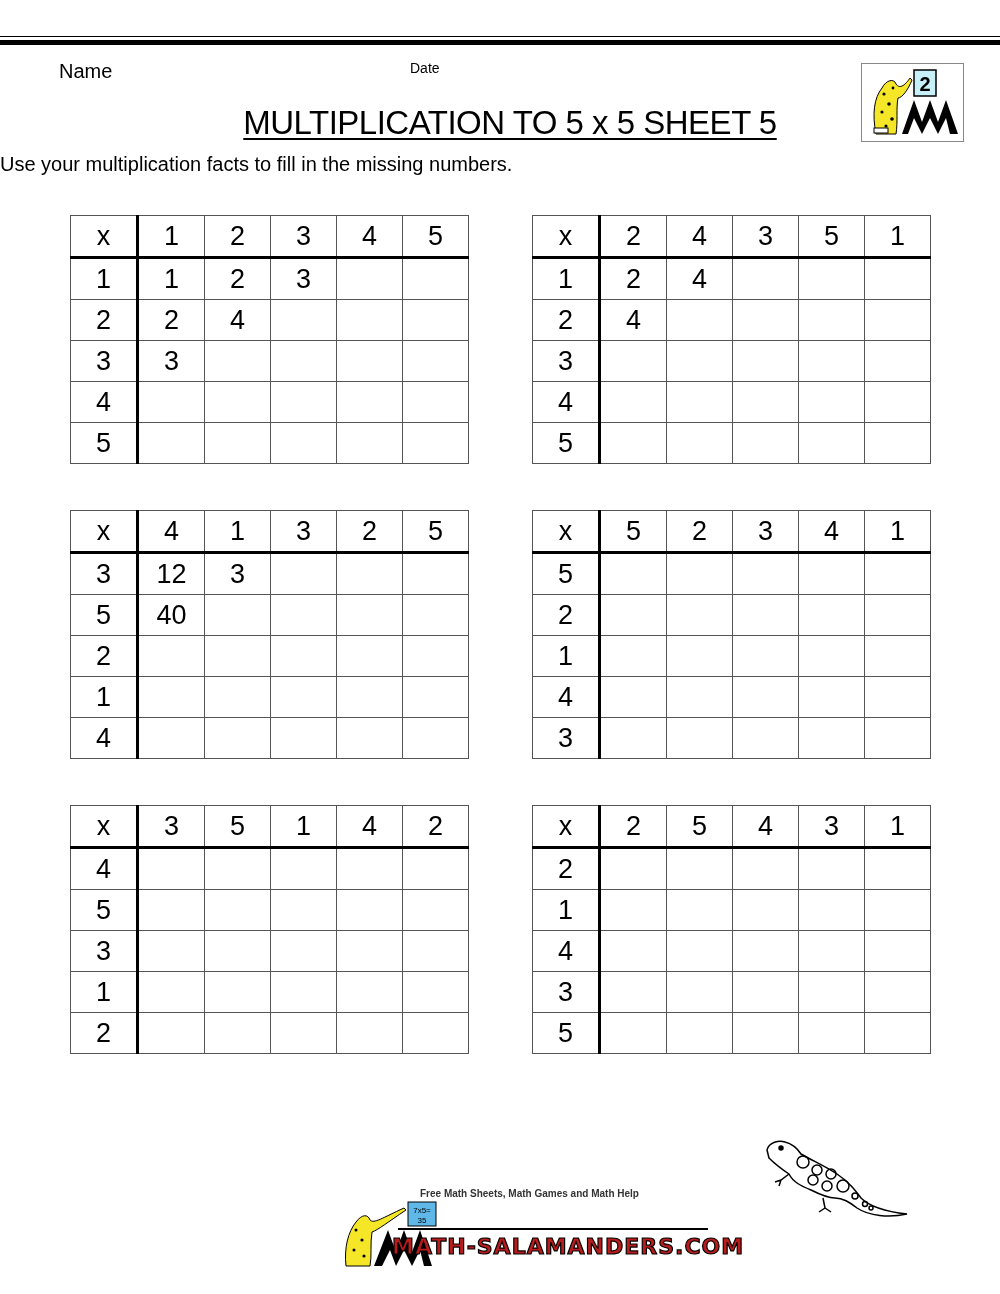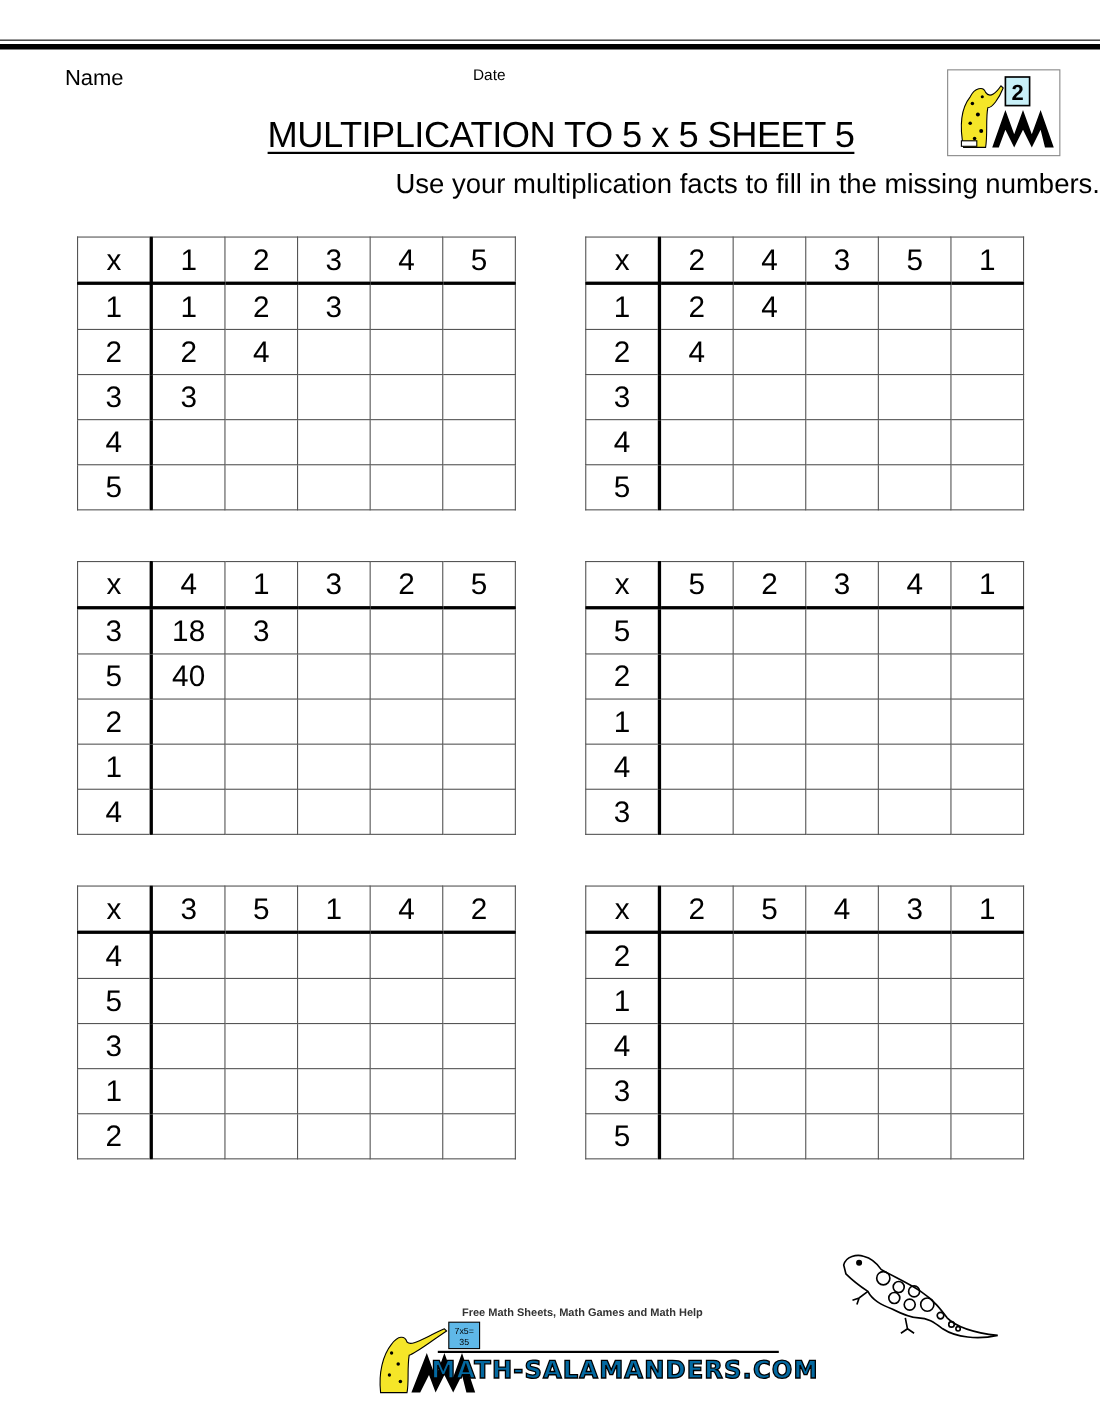--- a/index.html
+++ b/index.html
@@ -1,42 +1,42 @@
 <!DOCTYPE html>
 <html><head>
   <meta charset="utf-8">
   <style>
     html, body { margin: 0; padding: 0; background: #ffffff; }
     body { width: 1000px; height: 1294px; position: relative; overflow: hidden; font-family: "DejaVu Sans", sans-serif; color: #000; }
     .top-rule { position: absolute; left: 0; top: 40px; width: 1000px; height: 5px; background: #000; }
     .top-rule2 { position: absolute; left: 0; top: 36px; width: 1000px; height: 1px; background: #000; }
     .name-label { position: absolute; left: 59px; top: 60px; font-size: 20px; font-family: "Liberation Sans Narrow", "Liberation Sans", sans-serif; }
-    .date-label { position: absolute; left: 410px; top: 60px; font-size: 14px; font-family: "Liberation Sans", sans-serif; margin-left: 20px; }
+    .date-label { position: absolute; left: 410px; top: 60px; font-size: 14px; font-family: "Liberation Sans", sans-serif; }
     .title { position: absolute; left: 10px; width: 1000px; top: 104px; text-align: center; font-size: 33px; font-family: "Liberation Sans", sans-serif; letter-spacing: -0.5px; }
     .title span { text-decoration: underline; text-decoration-thickness: 2px; text-underline-offset: 4px; }
-    .subtitle { position: absolute; left: 0; width: 1000px; top: 153px; text-align: right; font-size: 25px; font-family: "Liberation Sans", sans-serif; }
+    .subtitle { position: absolute; left: 0; width: 1000px; top: 153px; text-align: left; font-size: 20px; font-family: "Liberation Sans", sans-serif; }
     .logo-box { position: absolute; left: 861px; top: 63px; width: 101px; height: 77px; border: 1px solid #888; background: #fff; }
     .logo-box svg { width: 100%; height: 100%; }
 
     .grid { position: absolute; border-collapse: collapse; table-layout: fixed; }
     .grid td { border: 1px solid #555; height: 40px; width: 65px; padding: 0; text-align: center; vertical-align: middle; font-size: 27px; font-family: "Liberation Sans", sans-serif; line-height: 1; }
     .grid tr.head td { border-bottom: 3px solid #000; }
     .grid td.rowh { border-right: 3px solid #000; }
     .g1 { left: 70px; top: 215px; }
     .g2 { left: 532px; top: 215px; }
     .g3 { left: 70px; top: 510px; }
     .g4 { left: 532px; top: 510px; }
     .g5 { left: 70px; top: 805px; }
     .g6 { left: 532px; top: 805px; }
 
     .salamander { position: absolute; left: 755px; top: 1128px; width: 160px; height: 100px; }
     .footer-logo { position: absolute; left: 338px; top: 1200px; width: 400px; height: 70px; }
     .footer-tag { position: absolute; left: 420px; top: 1188px; font-size: 10px; font-weight: bold; color: #333; font-family: "Liberation Sans", sans-serif; }
     .footer-rule { position: absolute; left: 398px; top: 1228px; width: 310px; height: 2px; background: #000; }
-    .footer-site { position: absolute; left: 392px; top: 1234px; font-size: 22px; letter-spacing: 1px; font-family: "DejaVu Sans", sans-serif; color: #0369a1; -webkit-text-stroke: 1.2px #000; font-weight: bold; }
+    .footer-site { position: absolute; left: 392px; top: 1234px; font-size: 22px; letter-spacing: 1px; font-family: "DejaVu Sans", sans-serif; color: #b91c1c; -webkit-text-stroke: 1.2px #000; font-weight: bold; }
   </style>
 </head>
 <body>
 
 <div class="top-rule2"></div>
 <div class="top-rule"></div>
 
 <div class="name-label">Name</div>
 <div class="date-label">Date</div>
 
@@ -170,21 +170,21 @@
       <tr class="head">
     <td class="rowh">x</td>
     <td>4</td>
     <td>1</td>
     <td>3</td>
     <td>2</td>
     <td>5</td>
   </tr>
   <tr>
     <td class="rowh">3</td>
-    <td>18</td>
+    <td>12</td>
     <td>3</td>
     <td></td>
     <td></td>
     <td></td>
   </tr>
   <tr>
     <td class="rowh">5</td>
     <td>40</td>
     <td></td>
     <td></td>

